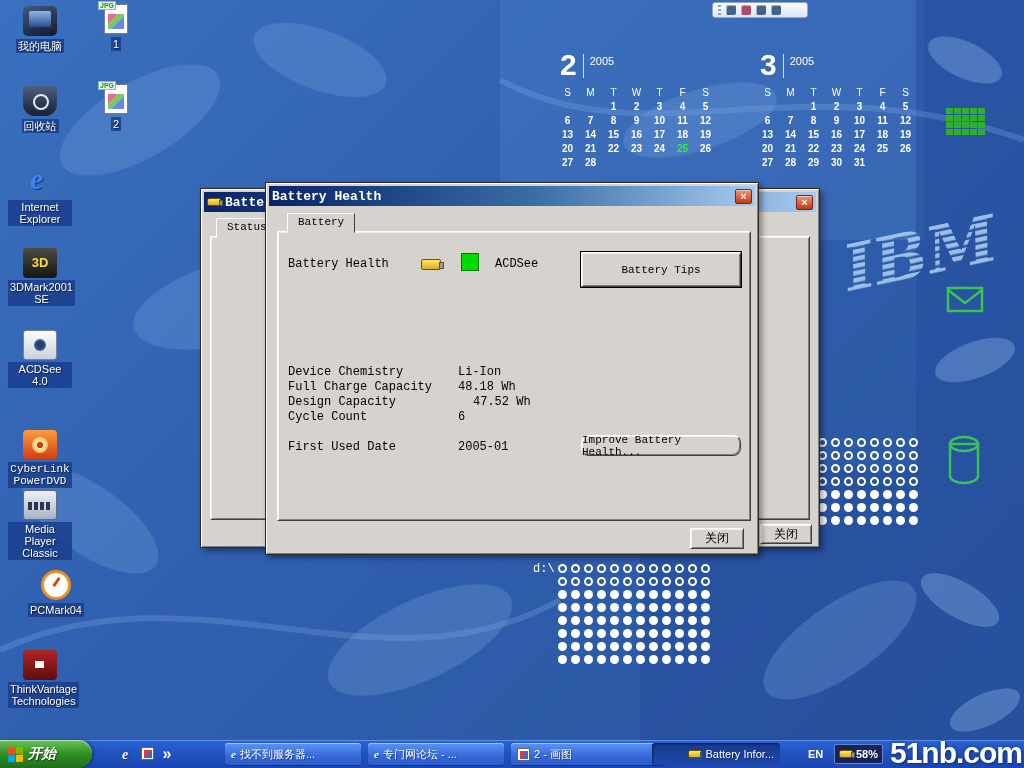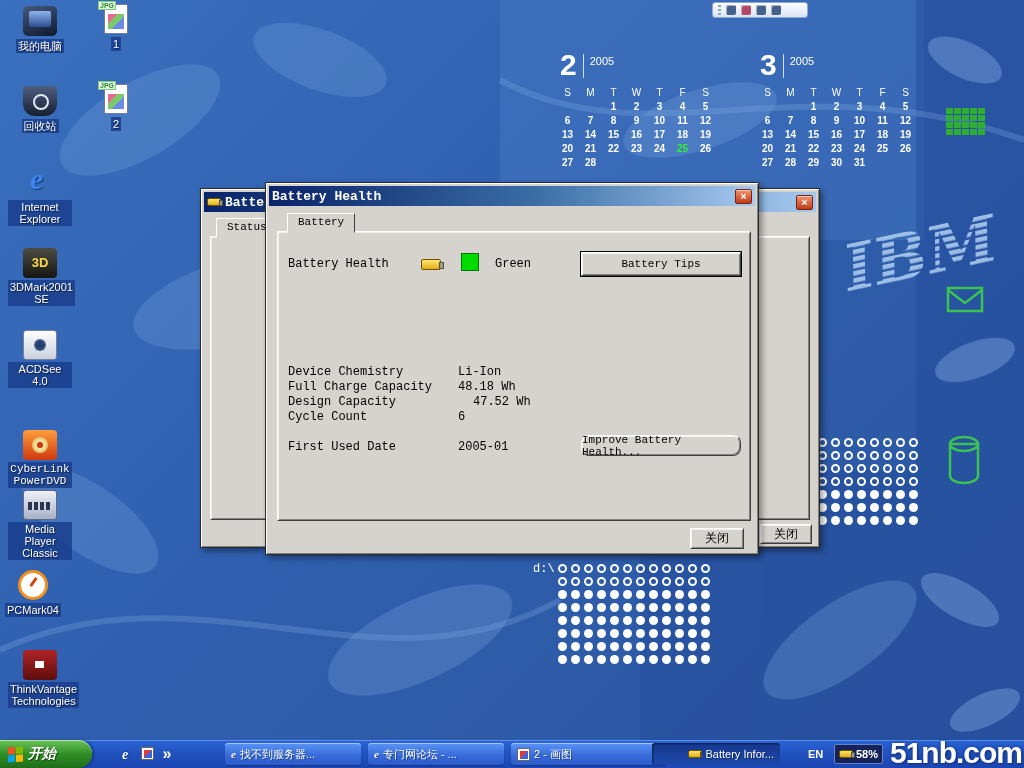--- a/index.html
+++ b/index.html
@@ -466,21 +466,21 @@
   <div class="dlabel">ACDSee 4.0</div>
 </div>
 <div class="dicon" style="left:8px; top:430px;font-family:Liberation Mono, monospace;">
   <div class="ic ic-powerdvd"></div>
   <div class="dlabel">CyberLink PowerDVD</div>
 </div>
 <div class="dicon" style="left:8px; top:490px;">
   <div class="ic ic-media-player-classic"></div>
   <div class="dlabel">Media Player Classic</div>
 </div>
-<div class="dicon" style="left:1px; top:570px;">
+<div class="dicon" style="left:24px; top:570px;">
   <div class="ic ic-pcmark"></div>
   <div class="dlabel">PCMark04</div>
 </div>
 <div class="dicon" style="left:8px; top:650px;">
   <div class="ic ic-thinkvantage"></div>
   <div class="dlabel">ThinkVantage Technologies</div>
 </div>
 <div class="dicon" style="left:88px; top:4px; width:56px;">
   <div class="ic ic-jpg-file"></div>
   <div class="dlabel">1</div>
@@ -517,22 +517,22 @@
   <div class="titlebar">
     <span class="title-text">Battery Health</span>
     <div class="xbtn"></div>
   </div>
   <div class="winbody">
     <div class="tab" style="left:18px; top:7px;">Battery</div>
     <div class="tabpage" style="left:8px; top:25px; width:474px; height:290px;">
       <div class="mlabel" style="left:10px; top:25px;">Battery Health</div>
       <div class="batt" style="position:absolute; left:143px; top:27px;"></div>
       <div class="green-box" style="left:183px; top:21px;"></div>
-      <div class="mlabel" style="left:217px; top:25px;">Green</div>
-      <div class="btn mono default-btn" style="left:303px; top:20px; width:160px; height:24px;">Battery Tips</div>
+      <div class="mlabel" style="left:217px; top:25px;">ACDSee</div>
+      <div class="btn mono default-btn" style="left:303px; top:20px; width:160px; height:35px;">Battery Tips</div>
       <div class="mlabel" style="left:10px;  top:133px;">Device Chemistry</div>
       <div class="mlabel" style="left:180px; top:133px;">Li-Ion</div>
       <div class="mlabel" style="left:10px;  top:148px;">Full Charge Capacity</div>
       <div class="mlabel" style="left:180px; top:148px;">48.18 Wh</div>
       <div class="mlabel" style="left:10px;  top:163px;">Design Capacity</div>
       <div class="mlabel" style="left:180px; top:163px;margin-left:15px;">47.52 Wh</div>
       <div class="mlabel" style="left:10px;  top:178px;">Cycle Count</div>
       <div class="mlabel" style="left:180px; top:178px;">6</div>
       <div class="mlabel" style="left:10px;  top:208px;">First Used Date</div>
       <div class="mlabel" style="left:180px; top:208px;">2005-01</div>

